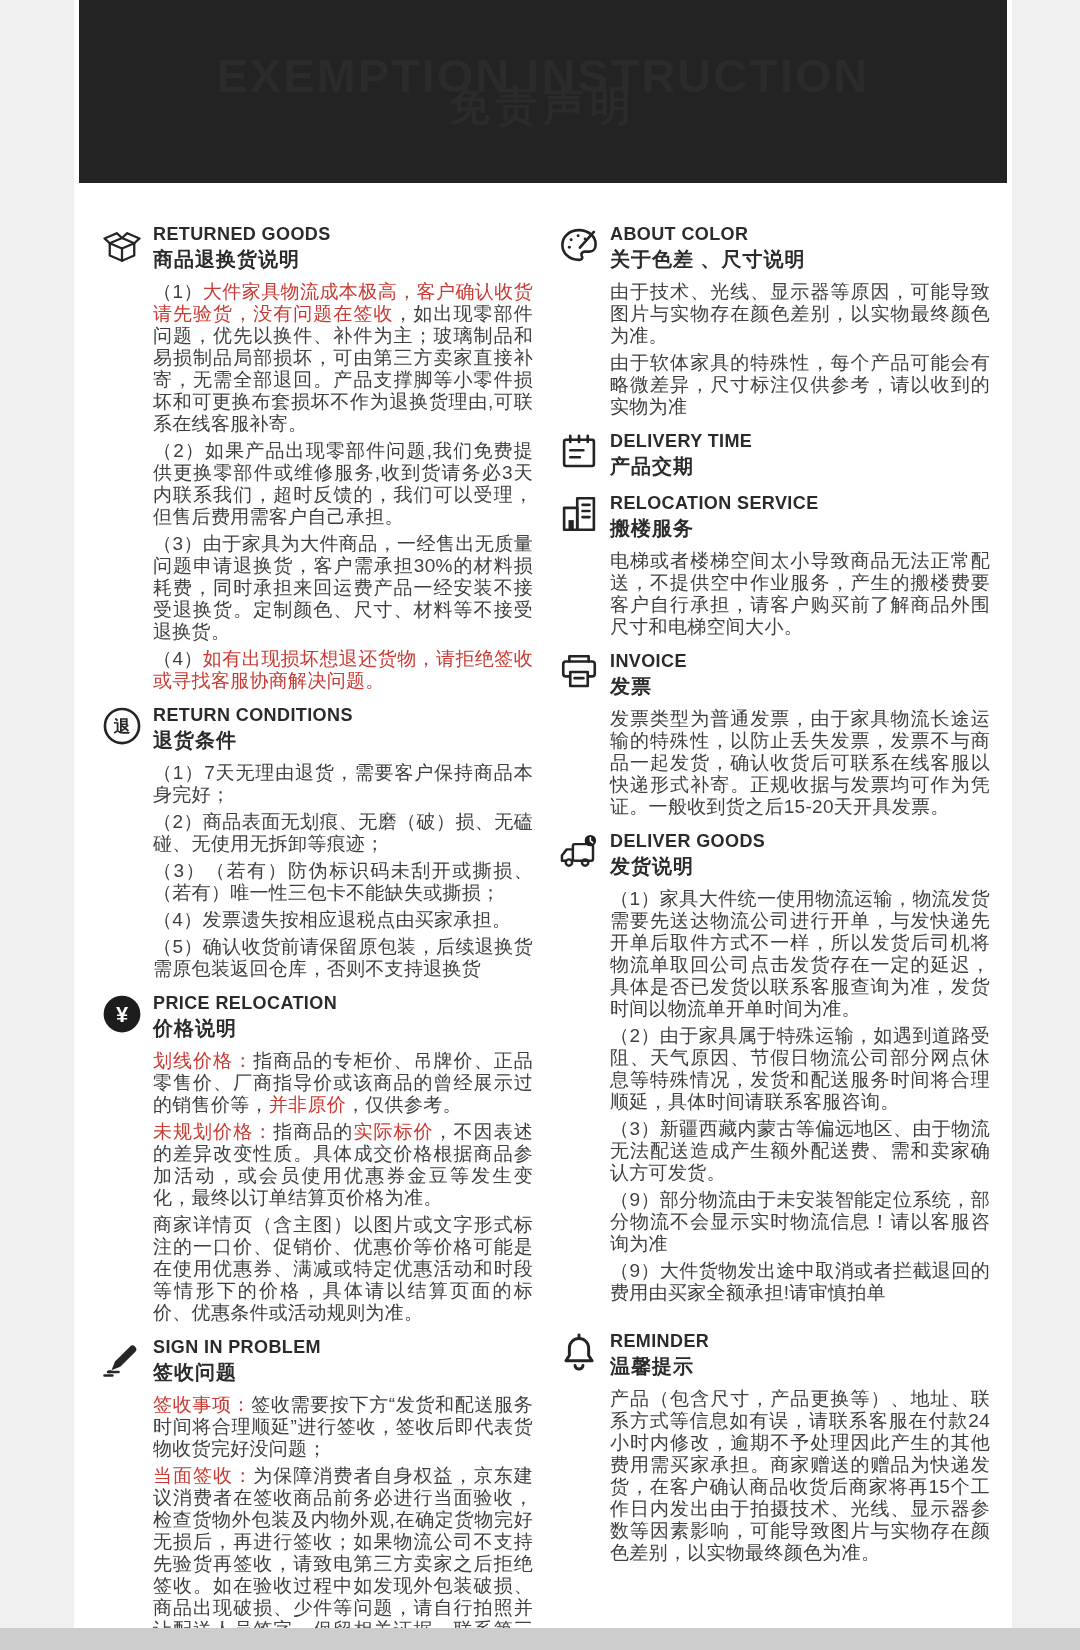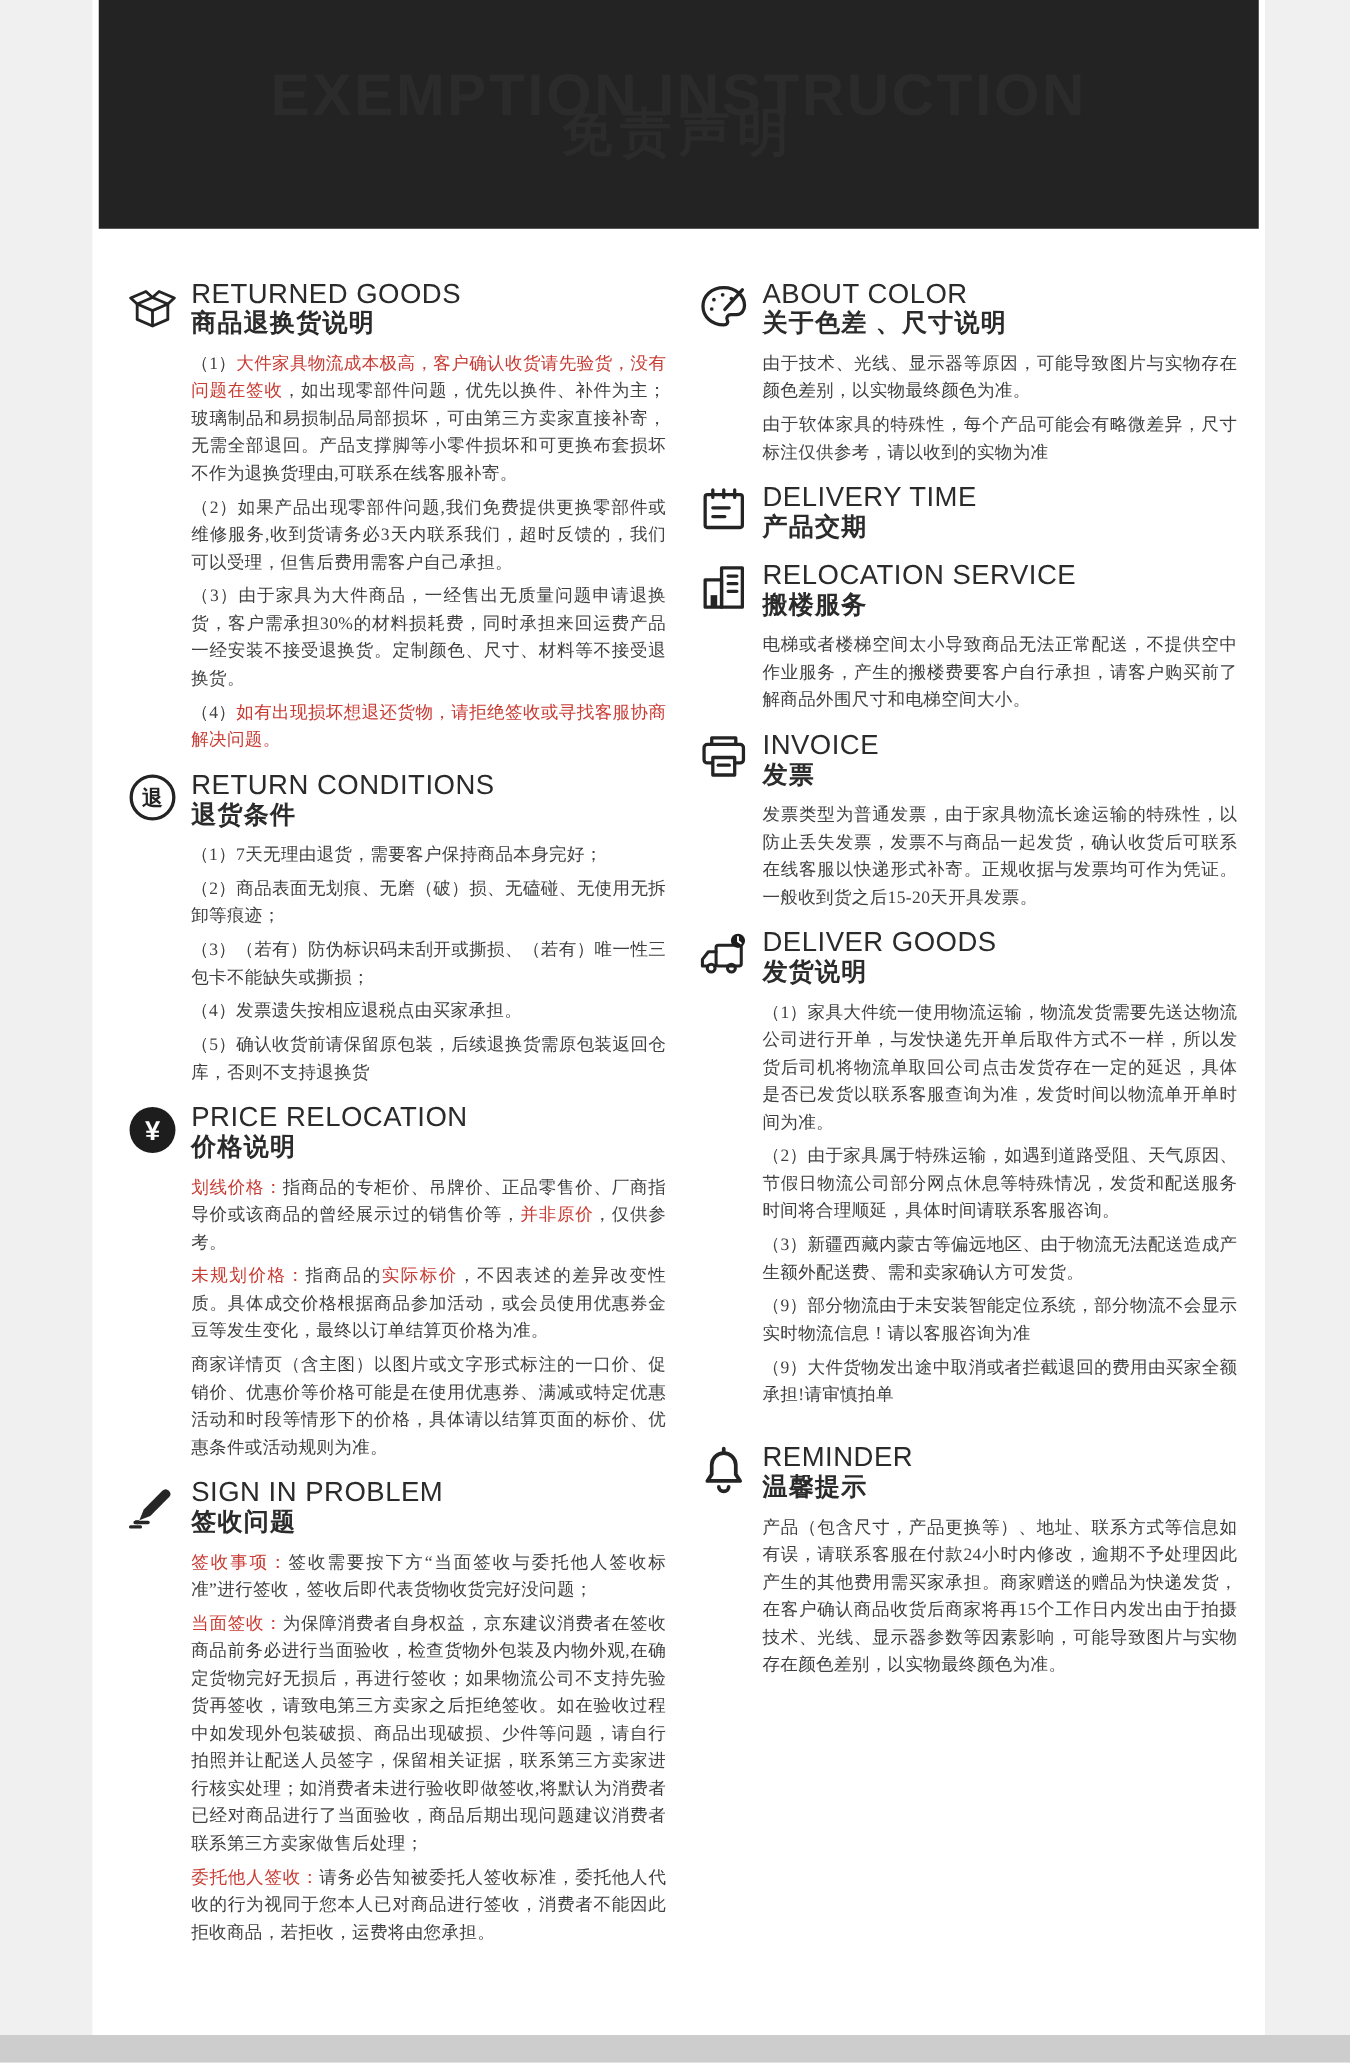--- a/index.html
+++ b/index.html
@@ -63,37 +63,36 @@
     margin-bottom:8px;
   }
   .section-icon{
     width:44px; height:44px;
     flex:0 0 44px;
     margin-right:9px;
     display:flex; align-items:center; justify-content:center;
   }
   .section-icon svg{width:42px;height:42px;display:block;}
   .title-en{
-    font-size:22px; font-weight:normal; color:#2b2b2b;
+    font-size:18px; font-weight:bold; color:#2b2b2b;
     line-height:23px; letter-spacing:.4px;
   }
   .title-zh{
     font-size:20px; font-weight:bold; color:#2b2b2b;
     line-height:27px; letter-spacing:1px;
   }
   .section-body{
     margin-left:53px;
   }
   .section-body p{
-    font-size:14px;
+    font-size:19px;
     line-height:22px;
     margin:0 0 5px 0;
     text-align:justify;
     letter-spacing:.3px;
-    font-family:Liberation Serif, serif;
   }
   .section-body .red{color:var(--red);}
   .col-right .section:last-child{margin-top:26px;}
 </style>
 </head>
 <body>
 
 <div class="page-card">
   <div class="banner">
     <div class="title-en">EXEMPTION INSTRUCTION</div>
@@ -175,21 +174,21 @@
      <path d="M8 40 h12 M4 44 h9" stroke="#262626" stroke-width="3" stroke-linecap="round"></path>
      <path fill="#262626" d="M8 38 L12 38 L10 42 Z"></path>
               </svg>
             </span>
       <div class="section-titles">
         <div class="title-en">SIGN IN PROBLEM</div>
         <div class="title-zh">签收问题</div>
       </div>
     </div>
     <div class="section-body">
-            <p><span class="red">签收事项：</span><span>签收需要按下方“当面签收与委托他人签收标准”进行签收，签收后即代表货物收货完好没问题；</span></p>
+            <p><span class="red">签收事项：</span><span>签收需要按下方“发货和配送服务时间将合理顺延”进行签收，签收后即代表货物收货完好没问题；</span></p>
             <p><span class="red">当面签收：</span><span>为保障消费者自身权益，京东建议消费者在签收商品前务必进行当面验收，检查货物外包装及内物外观,在确定货物完好无损后，再进行签收；如果物流公司不支持先验货再签收，请致电第三方卖家之后拒绝签收。如在验收过程中如发现外包装破损、商品出现破损、少件等问题，请自行拍照并让配送人员签字，保留相关证据，联系第三方卖家进行核实处理；如消费者未进行验收即做签收,将默认为消费者已经对商品进行了当面验收，商品后期出现问题建议消费者联系第三方卖家做售后处理；</span></p>
             <p><span class="red">委托他人签收：</span><span>请务必告知被委托人签收标准，委托他人代收的行为视同于您本人已对商品进行签收，消费者不能因此拒收商品，若拒收，运费将由您承担。</span></p>
           </div>
   </section>
 </div>
     <div class="col col-right">
   <section class="section">
     <div class="section-header">
       <span class="section-icon">
               <svg viewBox="0 0 48 48" fill="none" stroke="#242424" stroke-linecap="round" stroke-linejoin="round" stroke-width="3">

